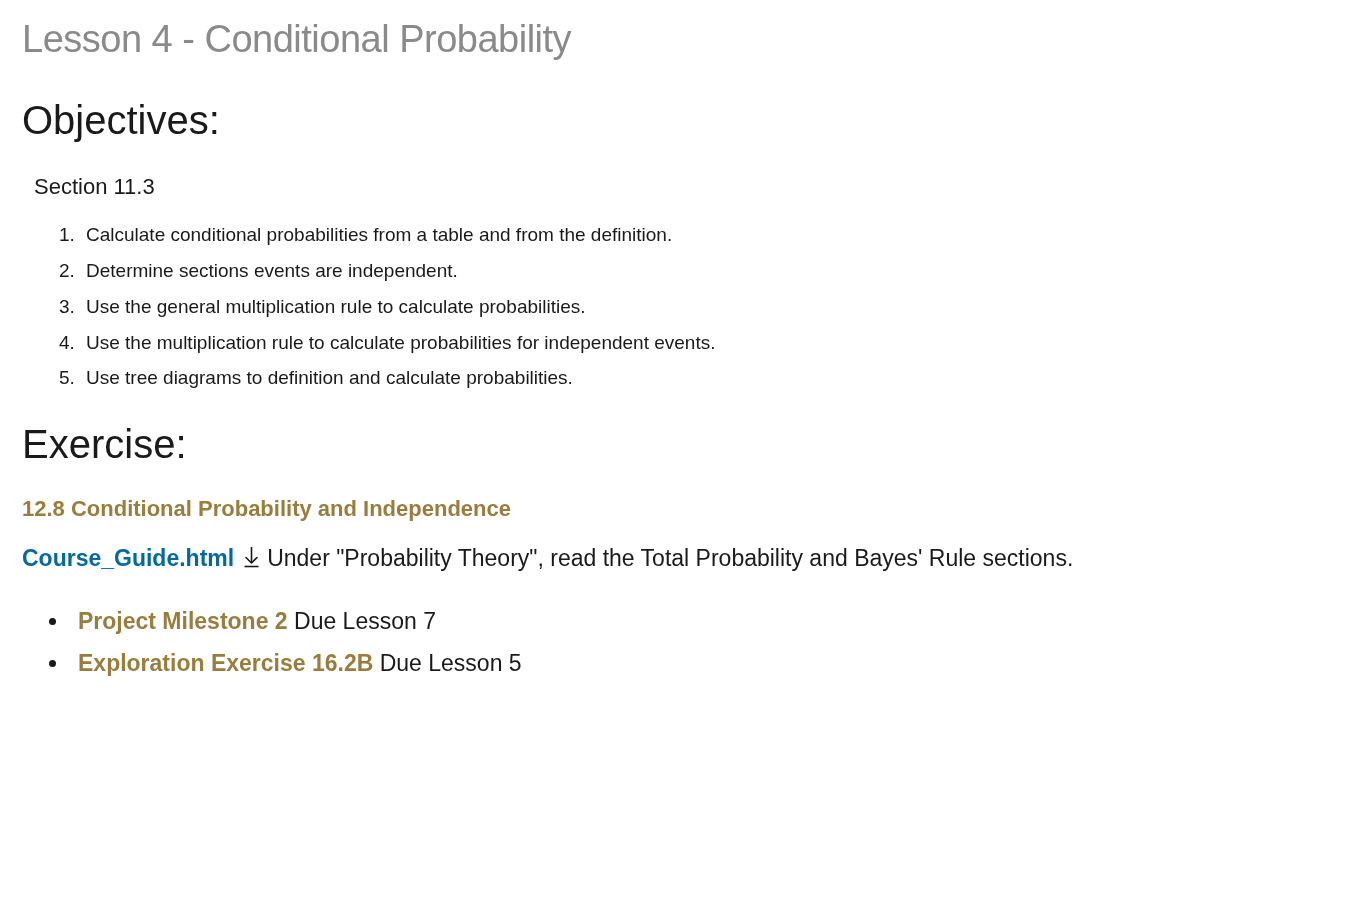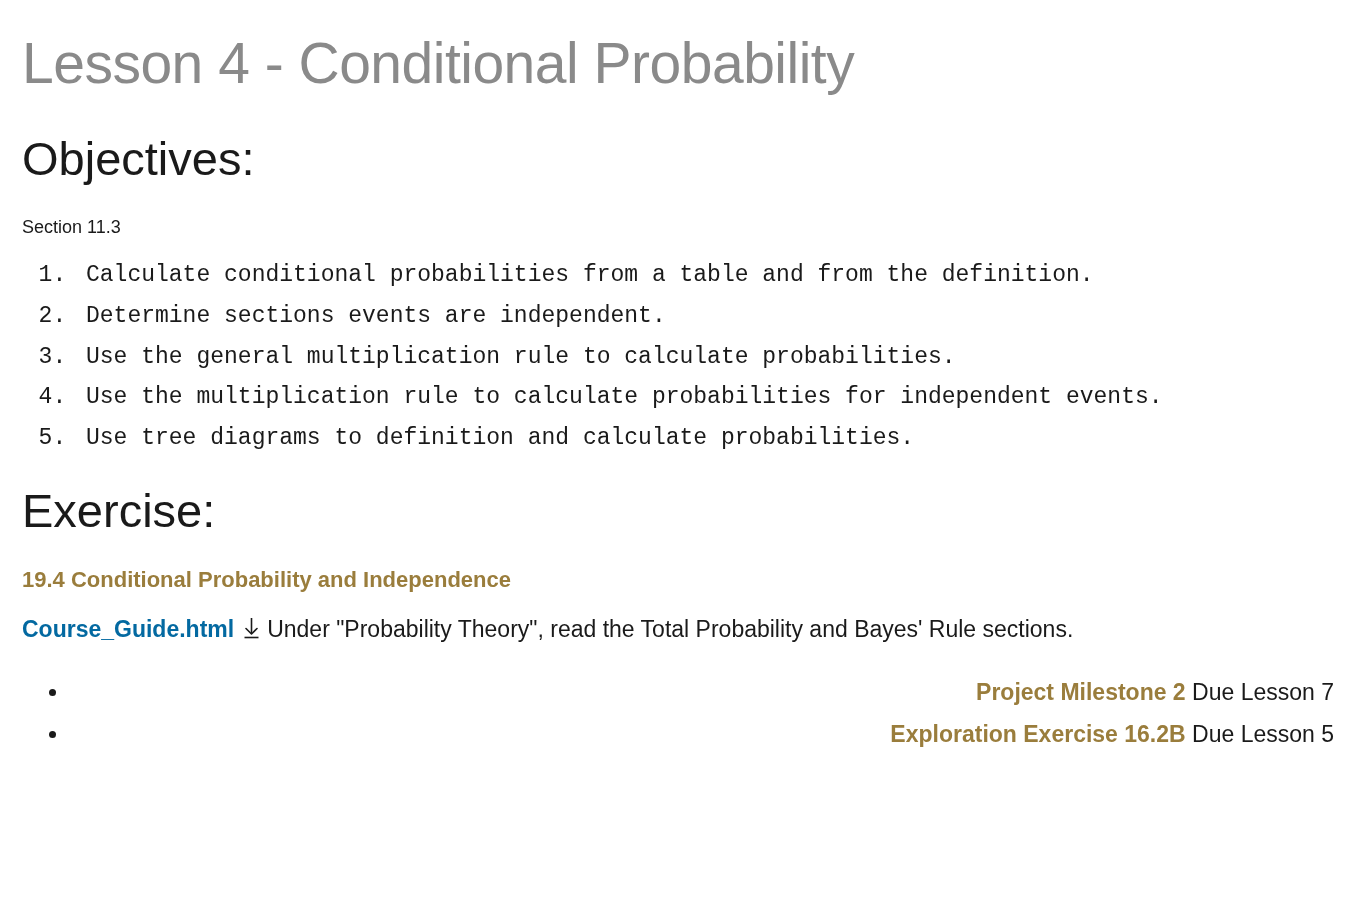--- a/index.html
+++ b/index.html
@@ -12,46 +12,45 @@
     min-height: 922px;
     font-family: "Liberation Sans", sans-serif;
     color: #1a1a1a;
     -webkit-font-smoothing: antialiased;
   }
   .page {
     padding: 10px 20px 0 22px;
     box-sizing: border-box;
   }
   .page-title {
-    font-size: 57px;
+    font-size: 38px;
     font-weight: 400;
     color: #8a8a8a;
     line-height: 1.15;
-    margin: 21px 0 34px 0;
+    margin: 8px 0 34px 0;
     letter-spacing: -0.5px;
   }
   h2.section-heading {
-    font-size: 47px;
+    font-size: 40px;
     font-weight: 400;
     color: #1a1a1a;
     margin: 15px 0 28px 0;
     line-height: 1.2;
   }
   .body-text {
-    font-size: 18px;
+    font-size: 22px;
     line-height: 1.35;
     color: #1a1a1a;
-    margin: 0 0 22px 0;
+    margin: 0 0 22px 12px;
   }
   ol.objectives {
     margin: 0 0 30px 0;
     padding-left: 58px;
-    font-size: 23px;
+    font-size: 19px;
     line-height: 1.0;
-    font-family: Liberation Mono, monospace;
   }
   ol.objectives li {
     margin-bottom: 12px;
     padding-left: 6px;
     line-height: 1.25;
   }
   .reading-link {
     font-size: 22px;
     font-weight: bold;
     color: #9a7d3c;
@@ -75,21 +74,20 @@
     display: inline-block;
     vertical-align: -3px;
     margin: 0 6px 0 8px;
   }
   ul.assignments {
     margin: 0;
     padding-left: 48px;
     font-size: 23px;
     line-height: 1.0;
     list-style: disc;
-    text-align: right;
   }
   ul.assignments li {
     margin-bottom: 13px;
     padding-left: 8px;
     line-height: 1.25;
   }
   ul.assignments a {
     font-weight: bold;
     color: #9a7d3c;
     text-decoration: none;
@@ -112,21 +110,21 @@
   <ol class="objectives">
     <li>Calculate conditional probabilities from a table and from the definition.</li>
     <li>Determine sections events are independent.</li>
     <li>Use the general multiplication rule to calculate probabilities.</li>
     <li>Use the multiplication rule to calculate probabilities for independent events.</li>
     <li>Use tree diagrams to definition and calculate probabilities.</li>
   </ol>
 
   <h2 class="section-heading">Exercise:</h2>
 
-  <a class="reading-link" href="#">19.4 Conditional Probability and Independence</a>
+  <a class="reading-link" href="#">12.8 Conditional Probability and Independence</a>
 
   <p class="reading-line">
     <a href="#">Course_Guide.html</a><span class="dl-icon"><svg width="19" height="24" viewBox="0 0 19 24" xmlns="http://www.w3.org/2000/svg">
           <path d="M9.5 2 L9.5 17" stroke="#1a1a1a" stroke-width="1.6" fill="none"></path>
           <path d="M4 12.5 L9.5 18 L15 12.5" stroke="#1a1a1a" stroke-width="1.6" fill="none" stroke-linecap="round" stroke-linejoin="round"></path>
           <path d="M2.5 21.5 L16.5 21.5" stroke="#1a1a1a" stroke-width="1.6" fill="none"></path>
         </svg></span><span>Under "Probability Theory", read the Total Probability and Bayes' Rule sections.</span>
   </p>
 
 

